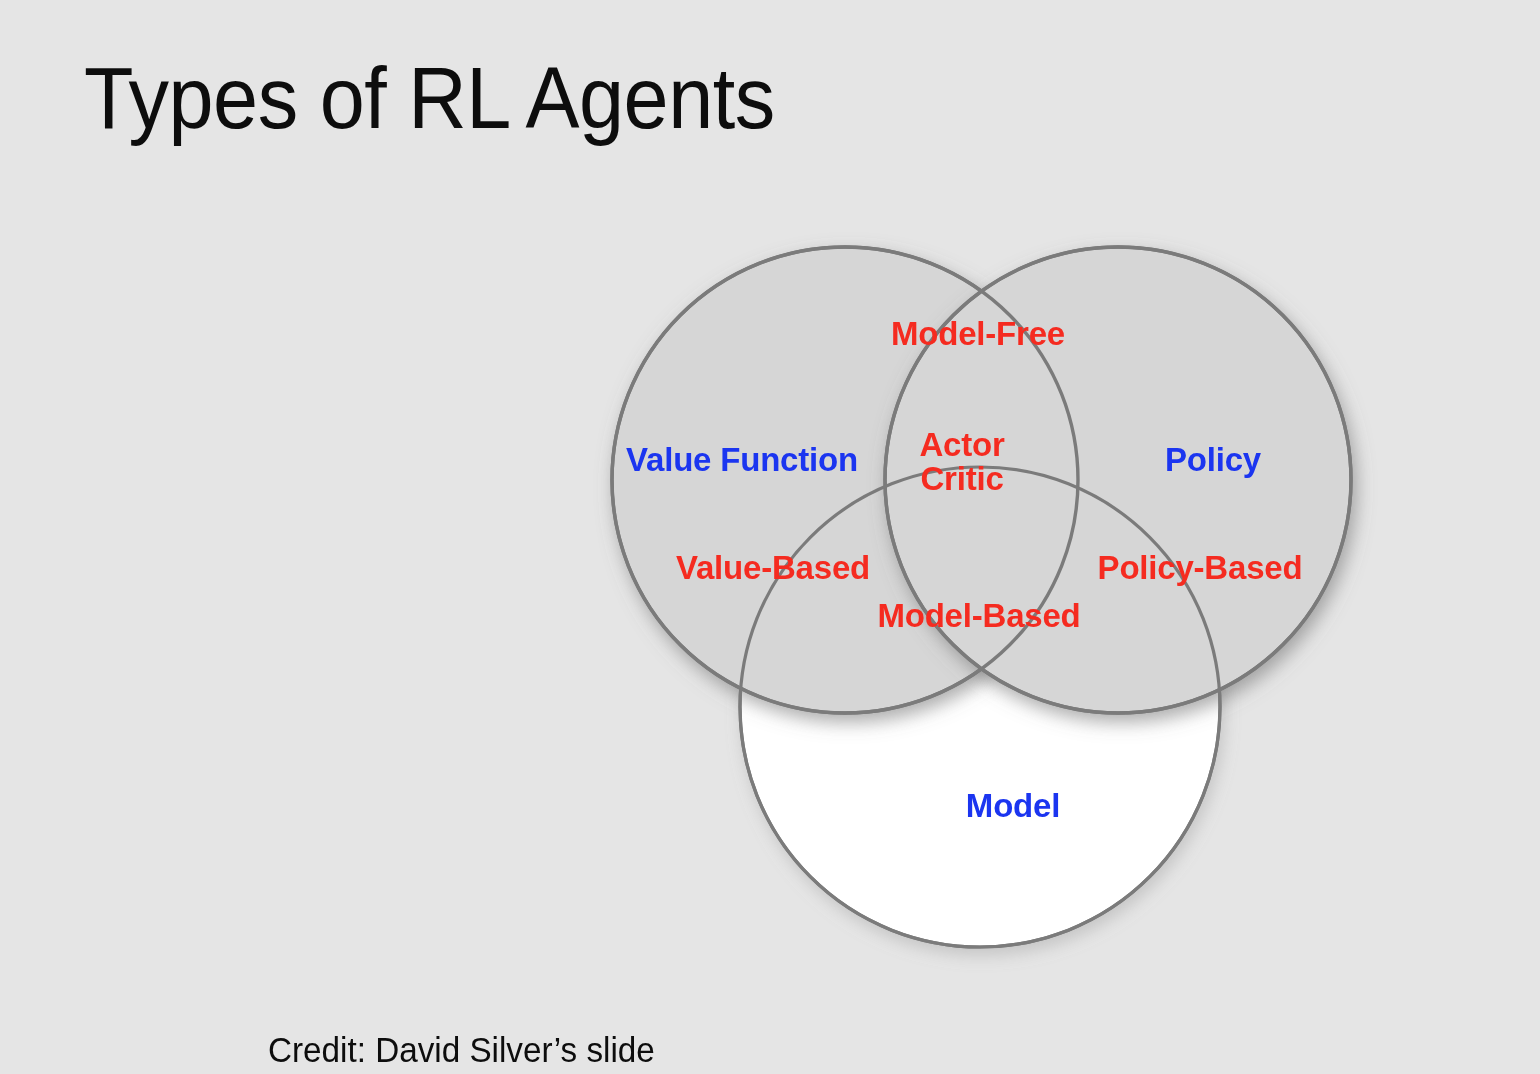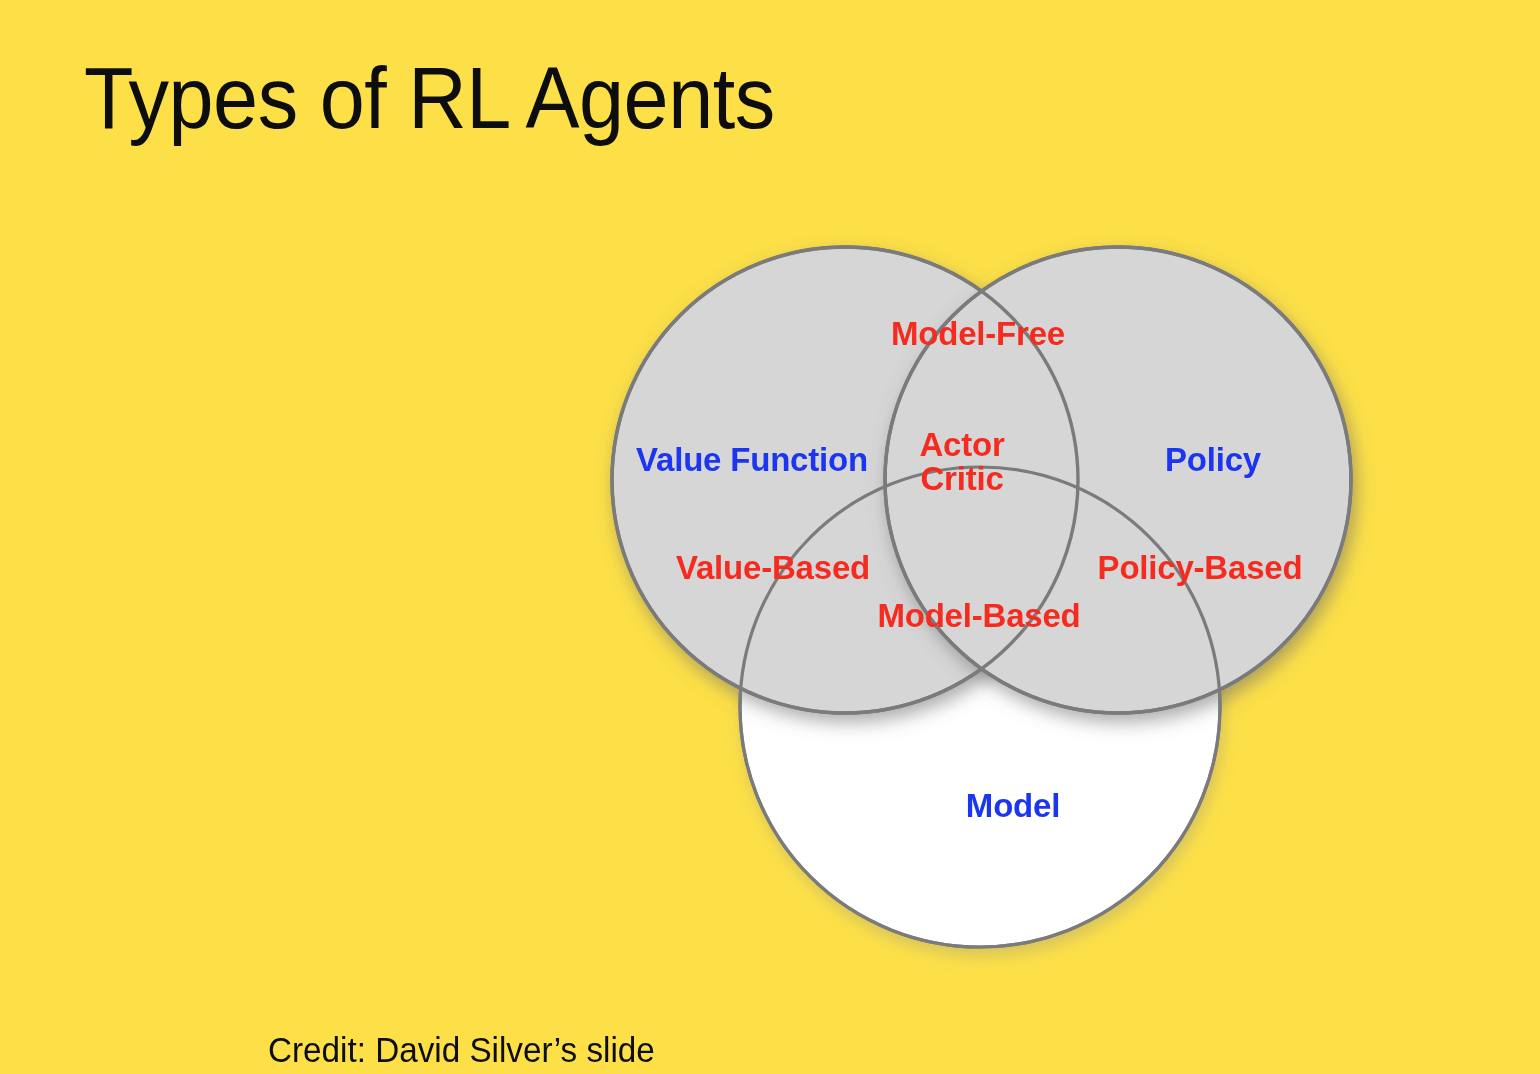--- a/index.html
+++ b/index.html
@@ -8,21 +8,21 @@
     padding: 0;
     background: #ffffff;
   }
   body {
     font-family: "Liberation Sans", sans-serif;
   }
   #slide {
     position: relative;
     width: 1540px;
     height: 1074px;
-    background: #fde047;
+    background: #e5e5e5;
     overflow: hidden;
     text-decoration: underline;
   }
   #slide-title {
     position: absolute;
     left: 84px;
     top: 52px;
     font-family: "Liberation Sans", sans-serif;
     font-weight: 300;
     font-size: 88px;
@@ -97,21 +97,21 @@
 
       <circle cx="285" cy="280" r="233" fill="#d6d6d6" stroke="#7b7b7b" stroke-width="3.4" filter="url(#softshadow)"></circle>
 
       <circle cx="558" cy="280" r="233" fill="#d6d6d6" stroke="#7b7b7b" stroke-width="3.4" filter="url(#softshadow)"></circle>
 
       <circle cx="285" cy="280" r="233" fill="none" stroke="#7b7b7b" stroke-width="3.4"></circle>
       <circle cx="558" cy="280" r="233" fill="none" stroke="#7b7b7b" stroke-width="3.4"></circle>
       <circle cx="420" cy="507" r="240" fill="none" stroke="#7b7b7b" stroke-width="3.2"></circle>
     </svg>
 
-    <div class="venn-label lbl-blue" style="left:182px; top:260px;margin-left:10px;">Value Function</div>
+    <div class="venn-label lbl-blue" style="left:182px; top:260px;">Value Function</div>
 
     <div class="venn-label lbl-blue" style="left:653px; top:260px;">Policy</div>
 
     <div class="venn-label lbl-blue" style="left:419px; top:606px;margin-left:34px;">Model</div>
 
     <div class="venn-label lbl-red" style="left:418px; top:134px;">Model-Free</div>
 
     <div class="venn-label lbl-red" style="left:402px; top:262px;">Actor<br>Critic</div>
 
     <div class="venn-label lbl-red" style="left:213px; top:368px;">Value-Based</div>

